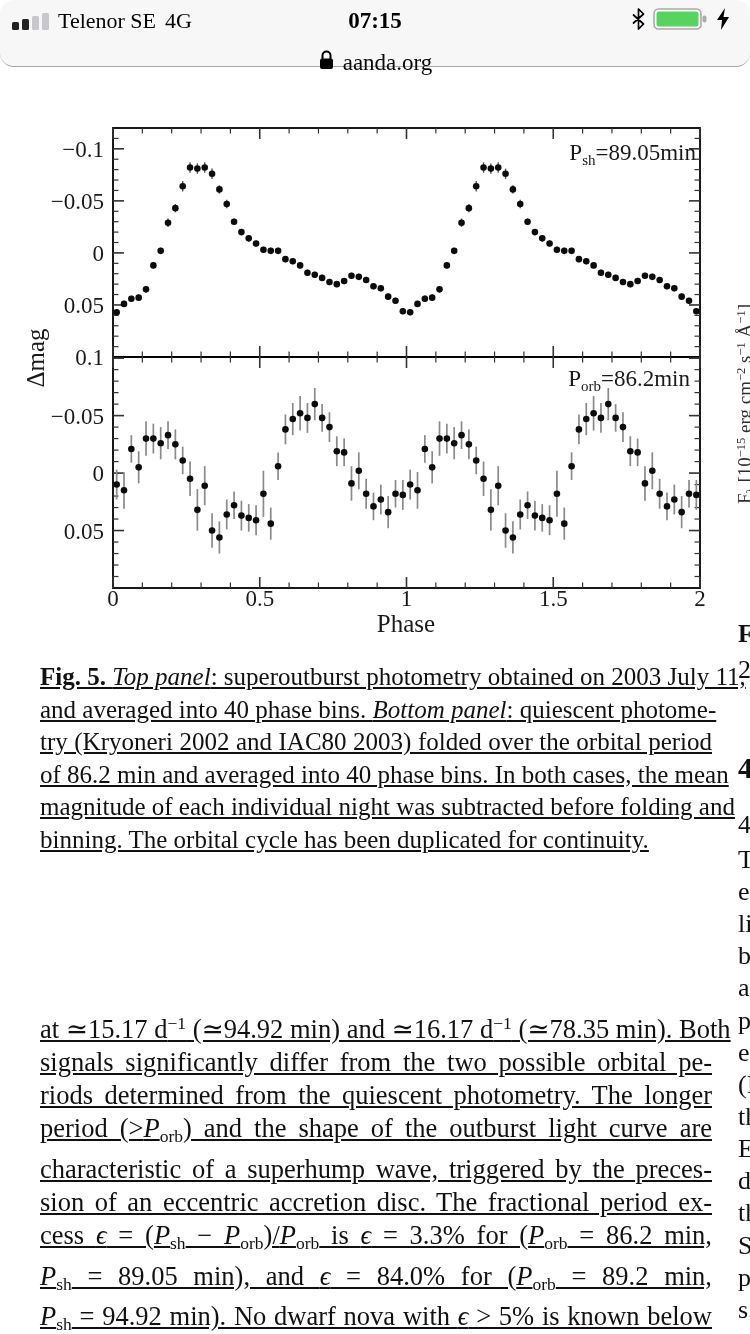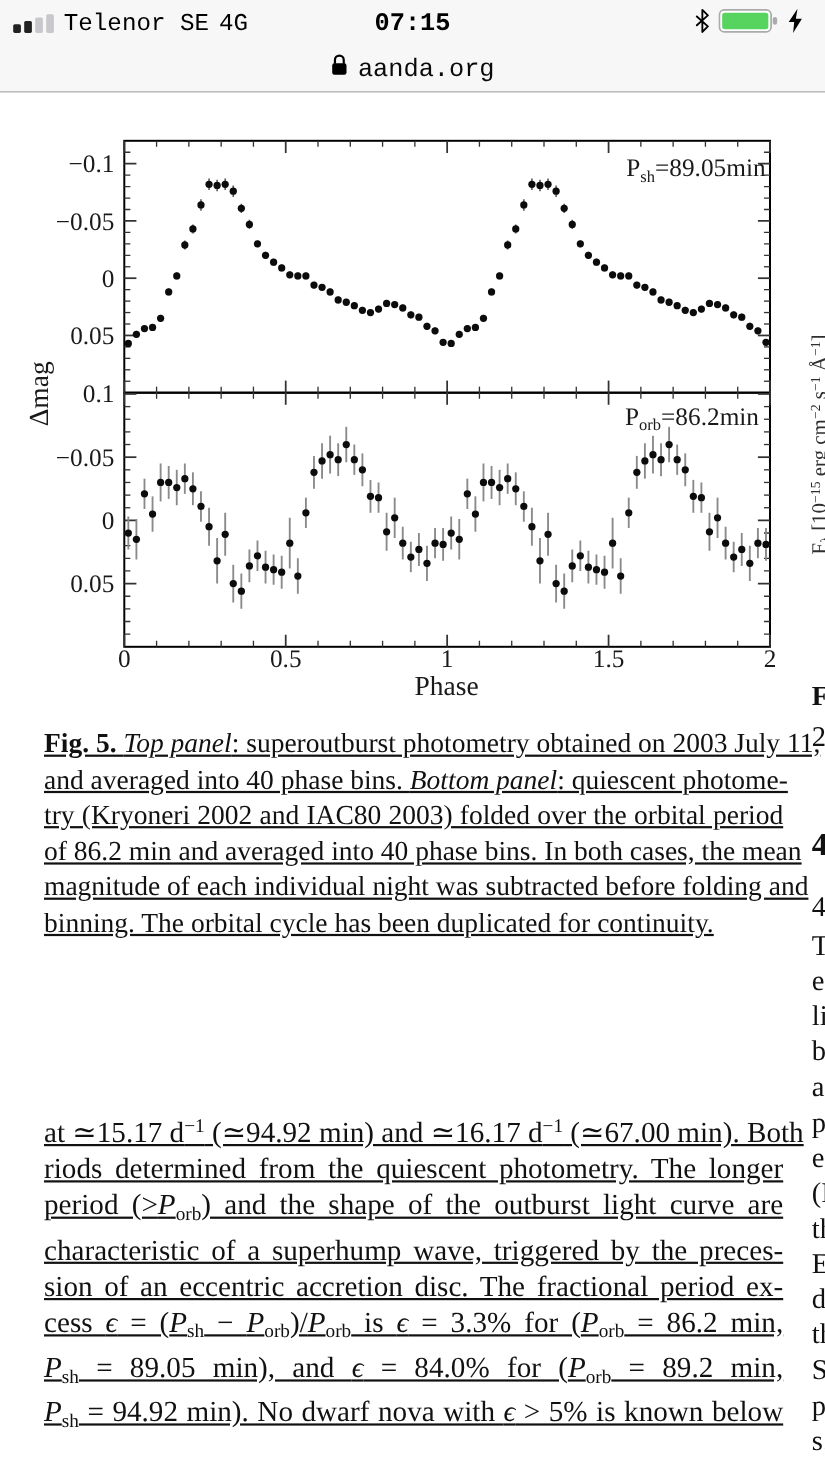--- a/index.html
+++ b/index.html
@@ -1,21 +1,21 @@
 <!DOCTYPE html>
 <html><head>
 <meta charset="utf-8">
 <style>
   html,body{margin:0;padding:0;background:#444;}
   .screen{position:relative;width:750px;height:1334px;background:#ffffff;overflow:hidden;
           font-family:"Liberation Serif","DejaVu Serif",serif;color:#111;}
   
-  .chrome{position:absolute;top:0;left:0;width:750px;height:84px;background:#f7f7f7;
+  .chrome{position:absolute;top:0;left:0;width:750px;height:67px;background:#f7f7f7;
           border-bottom:1px solid #a6a6a6;box-sizing:border-box;
-          font-family:Liberation Mono, monospace;}
+          font-family:Liberation Serif, serif;border-radius:14px;}
   .statusbar{position:absolute;top:0;left:0;right:0;height:44px;}
   .sb-left{position:absolute;left:12px;top:8px;height:26px;display:flex;align-items:center;gap:9px;
            font-size:22px;color:#000;}
   .signal{display:flex;align-items:flex-end;gap:3px;height:18px;}
   .signal .bar{width:7px;border-radius:1.5px;}
   .sb-time{position:absolute;left:0;right:0;top:8px;text-align:center;font-size:23px;font-weight:700;color:#000;}
   .sb-right{position:absolute;right:20px;top:7px;height:28px;display:flex;align-items:center;gap:7px;}
   .urlbar{position:absolute;left:0;right:0;top:44px;height:37px;display:flex;align-items:center;
           justify-content:center;gap:8px;font-size:23px;color:#0a0a0a;}
   
@@ -580,21 +580,22 @@
   <div class="textblock cap" id="caption" style="top:661px;">
       <div class="tline"><span class="s-b">Fig. 5. </span><span class="s-i">Top panel</span><span class="s-n">: superoutburst photometry obtained on 2003 July 11,</span></div>
       <div class="tline"><span class="s-n">and averaged into 40 phase bins. </span><span class="s-i">Bottom panel</span><span class="s-n">: quiescent photome-</span></div>
       <div class="tline"><span class="s-n">try (Kryoneri 2002 and IAC80 2003) folded over the orbital period</span></div>
       <div class="tline"><span class="s-n">of 86.2 min and averaged into 40 phase bins. In both cases, the mean</span></div>
       <div class="tline"><span class="s-n">magnitude of each individual night was subtracted before folding and</span></div>
       <div class="tline nojust"><span class="s-n">binning. The orbital cycle has been duplicated for continuity.</span></div>
     </div>
 
   <div class="textblock bodytx" id="bodytext" style="top:1007px;">
-      <div class="tline"><span class="s-n">at ≃15.17 d</span><span class="s-sup">−1</span><span class="s-n"> (≃94.92 min) and ≃16.17 d</span><span class="s-sup">−1</span><span class="s-n"> (≃67.00 min). Both</span></div>
+      <div class="tline"><span class="s-n">at ≃15.17 d</span><span class="s-sup">−1</span><span class="s-n"> (≃94.92 min) and ≃16.17 d</span><span class="s-sup">−1</span><span class="s-n"> (≃78.35 min). Both</span></div>
+      <div class="tline"><span class="s-n">signals significantly differ from the two possible orbital pe-</span></div>
       <div class="tline"><span class="s-n">riods determined from the quiescent photometry. The longer</span></div>
       <div class="tline"><span class="s-n">period (&gt;</span><span class="s-i">P</span><span class="s-sub">orb</span><span class="s-n">) and the shape of the outburst light curve are</span></div>
       <div class="tline"><span class="s-n">characteristic of a superhump wave, triggered by the preces-</span></div>
       <div class="tline"><span class="s-n">sion of an eccentric accretion disc. The fractional period ex-</span></div>
       <div class="tline"><span class="s-n">cess </span><span class="s-i">ϵ</span><span class="s-n"> = (</span><span class="s-i">P</span><span class="s-sub">sh</span><span class="s-n"> − </span><span class="s-i">P</span><span class="s-sub">orb</span><span class="s-n">)/</span><span class="s-i">P</span><span class="s-sub">orb</span><span class="s-n"> is </span><span class="s-i">ϵ</span><span class="s-n"> = 3.3% for (</span><span class="s-i">P</span><span class="s-sub">orb</span><span class="s-n"> = 86.2 min,</span></div>
       <div class="tline"><span class="s-i">P</span><span class="s-sub">sh</span><span class="s-n"> = 89.05 min), and </span><span class="s-i">ϵ</span><span class="s-n"> = 84.0% for (</span><span class="s-i">P</span><span class="s-sub">orb</span><span class="s-n"> = 89.2 min,</span></div>
       <div class="tline"><span class="s-i">P</span><span class="s-sub">sh</span><span class="s-n"> = 94.92 min). No dwarf nova with </span><span class="s-i">ϵ</span><span class="s-n"> &gt; 5% is known below</span></div>
     </div>
 
   <div id="right-col">

